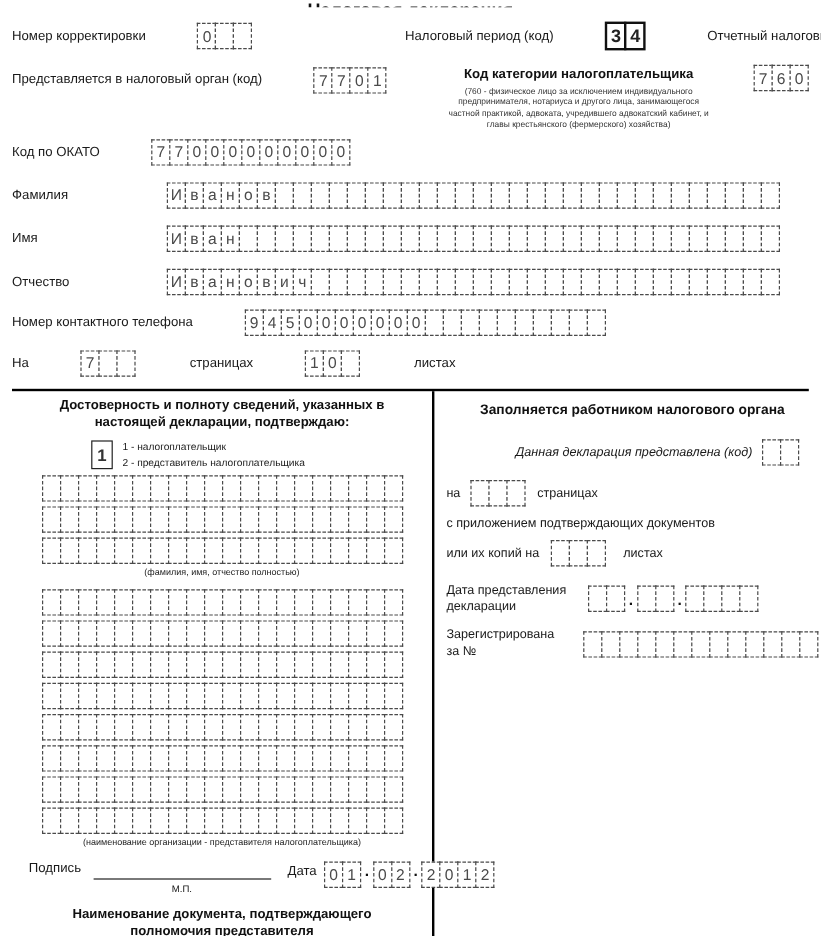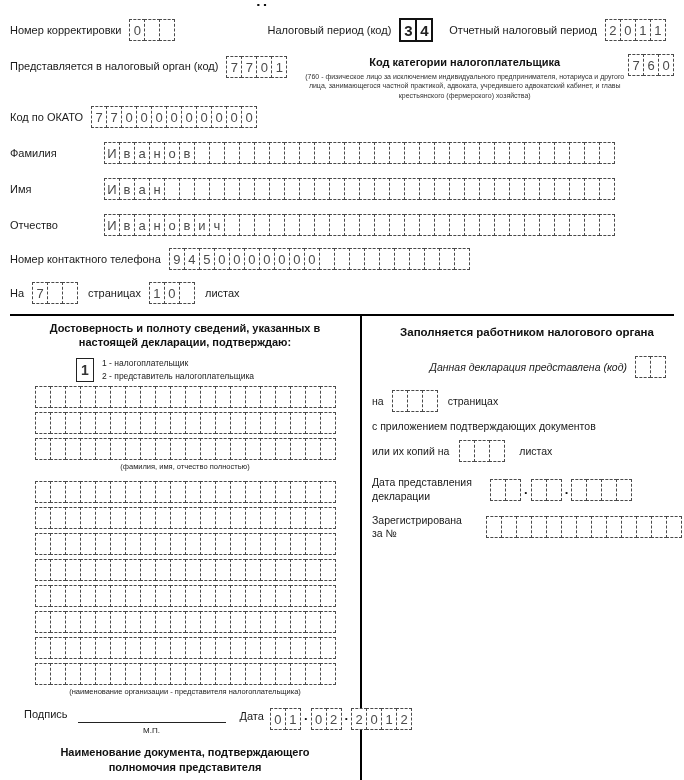--- a/index.html
+++ b/index.html
@@ -24,21 +24,21 @@
     display:inline-flex;align-items:center;justify-content:center;
     font-size:13px;color:#4a4a4a;background:#fff;
   }
   .cell + .cell{margin-left:-1px;}
   .cell-bold .cell{
     border:2px solid #111;width:18px;height:24px;
     font-weight:bold;font-size:15px;color:#222;
   }
   .cell-bold .cell + .cell{margin-left:-2px;}
   
-  .row{display:flex;align-items:center;}
+  .row{display:flex;align-items:center;gap:35px;}
   .rowA{margin-top:12px;}
   .rowA .g2{margin-left:92px;}
   .rowA .g3{margin-left:16px;}
   .row .cellrow{margin-left:8px;}
   .rowB{margin-top:10px;align-items:flex-start;}
   .cat-block{width:336px;margin-left:14px;text-align:center;}
   .cat-label{font-weight:bold;font-size:11px;}
   .cat-note{font-size:7px;line-height:1.35;color:#333;margin-top:2px;}
   .rowC{margin-top:6px;}
   .name-row{margin-top:14px;}

